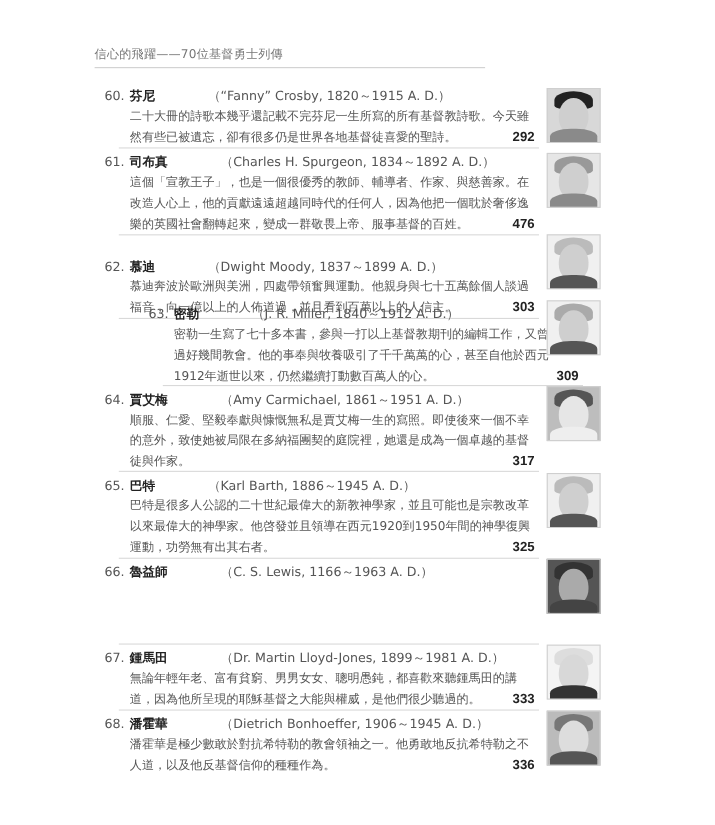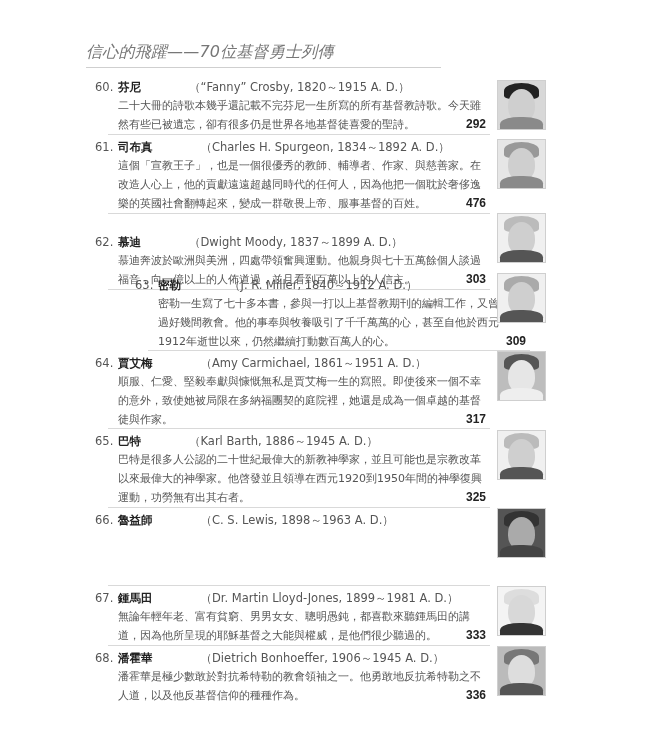--- a/index.html
+++ b/index.html
@@ -1,20 +1,20 @@
 <!DOCTYPE html>
 <html><head>
 <meta charset="utf-8">
 <style>
   html, body { margin: 0; padding: 0; background: #ffffff; }
   body { width: 650px; height: 750px; position: relative; overflow: hidden;
          font-family: "DejaVu Sans", "Liberation Sans", sans-serif; color: #333; }
   .header { position: absolute; left: 86px; top: 42px; width: 355px;
             border-bottom: 1px solid #cfcfcf; padding-bottom: 4px;
-            font-size: 16px; color: #777; letter-spacing: 0.2px; font-style: italic; }
+            font-size: 11px; color: #777; letter-spacing: 0.2px; }
   .entry { position: absolute; left: 95px; width: 395px; }
   .entry .sep { position: absolute; left: 13px; right: 0; bottom: 0; height: 1px; background: #d9d9d9; }
   .title-row { font-size: 11.5px; line-height: 18px; color: #444; white-space: nowrap; }
   .num { display: inline-block; width: 23px; color: #555; }
   .cname { font-weight: bold; color: #222; }
   .ename { color: #555; padding-left: 48px; }
   .body { margin-left: 23px; font-size: 11px; line-height: 19px; color: #555; padding-right: 0; position: relative; }
   .body .txt { display: block; padding-right: 4px; }
   .page { position: absolute; right: 4px; bottom: 0; font-family: "Liberation Sans", sans-serif;
           font-weight: bold; font-size: 12px; color: #222; line-height: 19px; }
@@ -127,21 +127,21 @@
   <div class="sep"></div>
 </div>
 <div class="photo light" style="top:430px;">
   <div class="hair" style="background:#bbb"></div>
     <div class="face"></div>
     <div class="shoulders"></div>
 </div>
 
 <div class="entry" style="top:511px; height:75px;">
   <div class="title-row">
-    <span class="num">66.</span><span class="cname">魯益師</span><span class="ename">（C. S. Lewis, 1898～1963 A. D.）</span>
+    <span class="num">66.</span><span class="cname">魯益師</span><span class="ename">（C. S. Lewis, 1166～1963 A. D.）</span>
   </div>
   <div class="sep"></div>
 </div>
 <div class="photo mid" style="top:508px; background:#555;">
   <div class="hair" style="background:#333"></div>
     <div class="face" style="background:#aaa"></div>
     <div class="shoulders"></div>
 </div>
 
 <div class="entry" style="top:589px; height:57px;">

